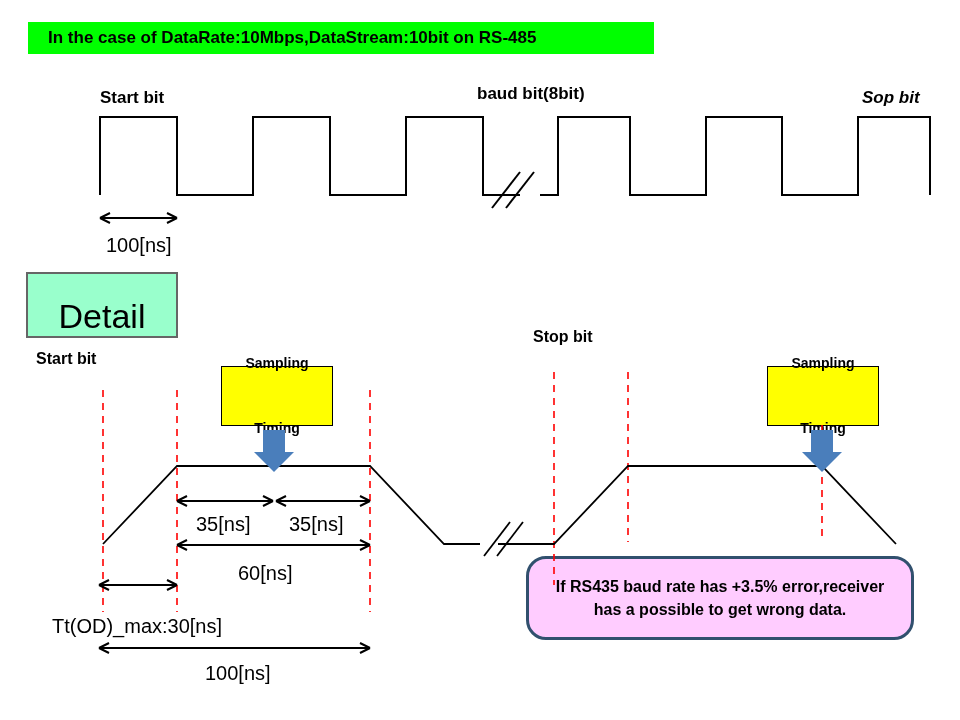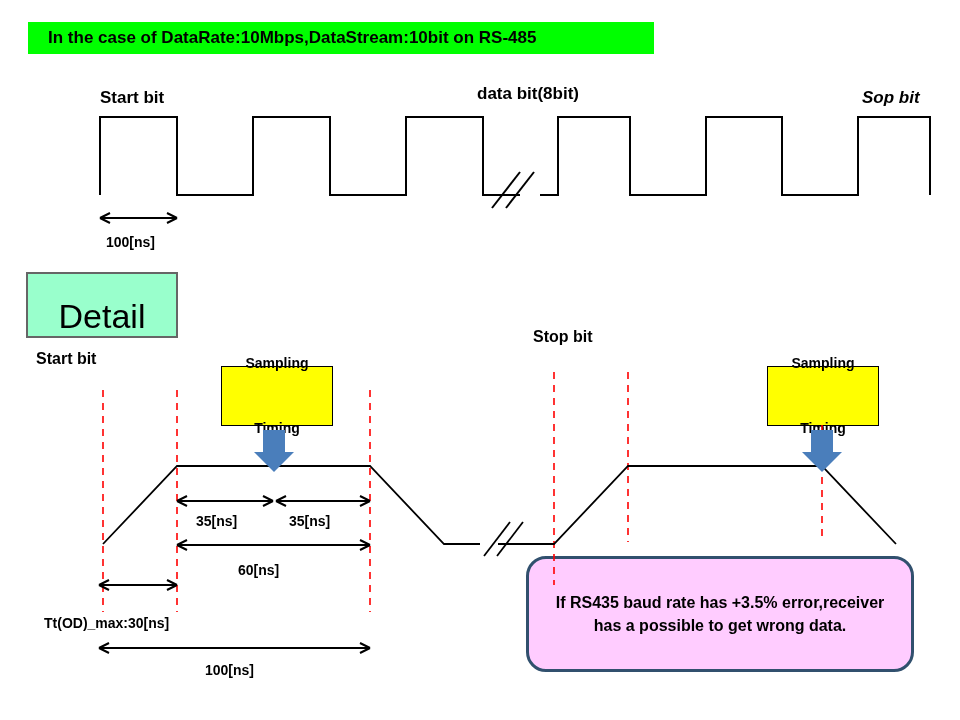--- a/index.html
+++ b/index.html
@@ -27,38 +27,38 @@
   }
   #detail-box span{font-size:34px;}
   .yellow-box{
     background:#ffff00;border:1px solid #000000;
     display:flex;flex-direction:column;align-items:center;justify-content:center;
     font-size:14px;font-weight:bold;line-height:1.25;gap:47px;
   }
   #sampling-box-1{left:221px;top:366px;width:110px;height:58px;}
   #sampling-box-2{left:767px;top:366px;width:110px;height:58px;}
   #note-box{
-    left:526px;top:556px;width:388px;height:116px;
+    left:526px;top:556px;width:388px;height:84px;
     background:#ffccff;border:3px solid #31506e;border-radius:20px;
     display:flex;align-items:center;justify-content:center;text-align:center;
     font-size:16px;font-weight:bold;line-height:1.45;padding:0 14px;
     box-sizing:border-box;
   }
   svg{position:absolute;left:0;top:0;}
-  .dim-text{font-size:14px;font-weight:bold;}
+  .dim-text{font-size:20px;font-weight:normal;}
 </style>
 </head>
 <body>
 
 <div class="abs" id="title-banner">
   <span>In the case of DataRate:10Mbps,DataStream:10bit on RS-485</span>
 </div>
 
 <div class="abs lbl-normal" style="left:100px;top:88px;">Start bit</div>
-<div class="abs lbl-normal" style="left:477px;top:84px;">data bit(8bit)</div>
+<div class="abs lbl-normal" style="left:477px;top:84px;">baud bit(8bit)</div>
 <div class="abs lbl-normal" style="left:862px;top:88px;font-style:italic;">Sop bit</div>
 <div class="abs dim-text" style="left:106px;top:234px;">100[ns]</div>
 
 <div class="abs" id="detail-box">
   <span>Detail</span>
 </div>
 
 <div class="abs lbl" style="left:36px;top:350px;">Start bit</div>
 <div class="abs lbl" style="left:533px;top:328px;">Stop bit</div>
 
@@ -67,21 +67,21 @@
   <div>Timing</div>
 </div>
 <div class="abs yellow-box" id="sampling-box-2">
   <div>Sampling</div>
   <div>Timing</div>
 </div>
 
 <div class="abs dim-text" style="left:196px;top:513px;">35[ns]</div>
 <div class="abs dim-text" style="left:289px;top:513px;">35[ns]</div>
 <div class="abs dim-text" style="left:238px;top:562px;">60[ns]</div>
-<div class="abs dim-text" style="left:44px;top:615px;">Tt(OD)_max:30[ns]</div>
+<div class="abs dim-text" style="left:52px;top:615px;">Tt(OD)_max:30[ns]</div>
 <div class="abs dim-text" style="left:205px;top:662px;">100[ns]</div>
 
 <div class="abs" id="note-box">
   <span>If RS435 baud rate has +3.5% error,receiver has a possible to get wrong data.</span>
 </div>
 
 <svg width="960" height="720">
   <g stroke="#000000" stroke-width="2" fill="none">
 
     <path d="M 100,195 L 100,117 L 177,117 L 177,195 L 253,195 L 253,117 L 330,117 L 330,195 L 406,195 L 406,117 L 483,117 L 483,195 L 520,195"></path>

